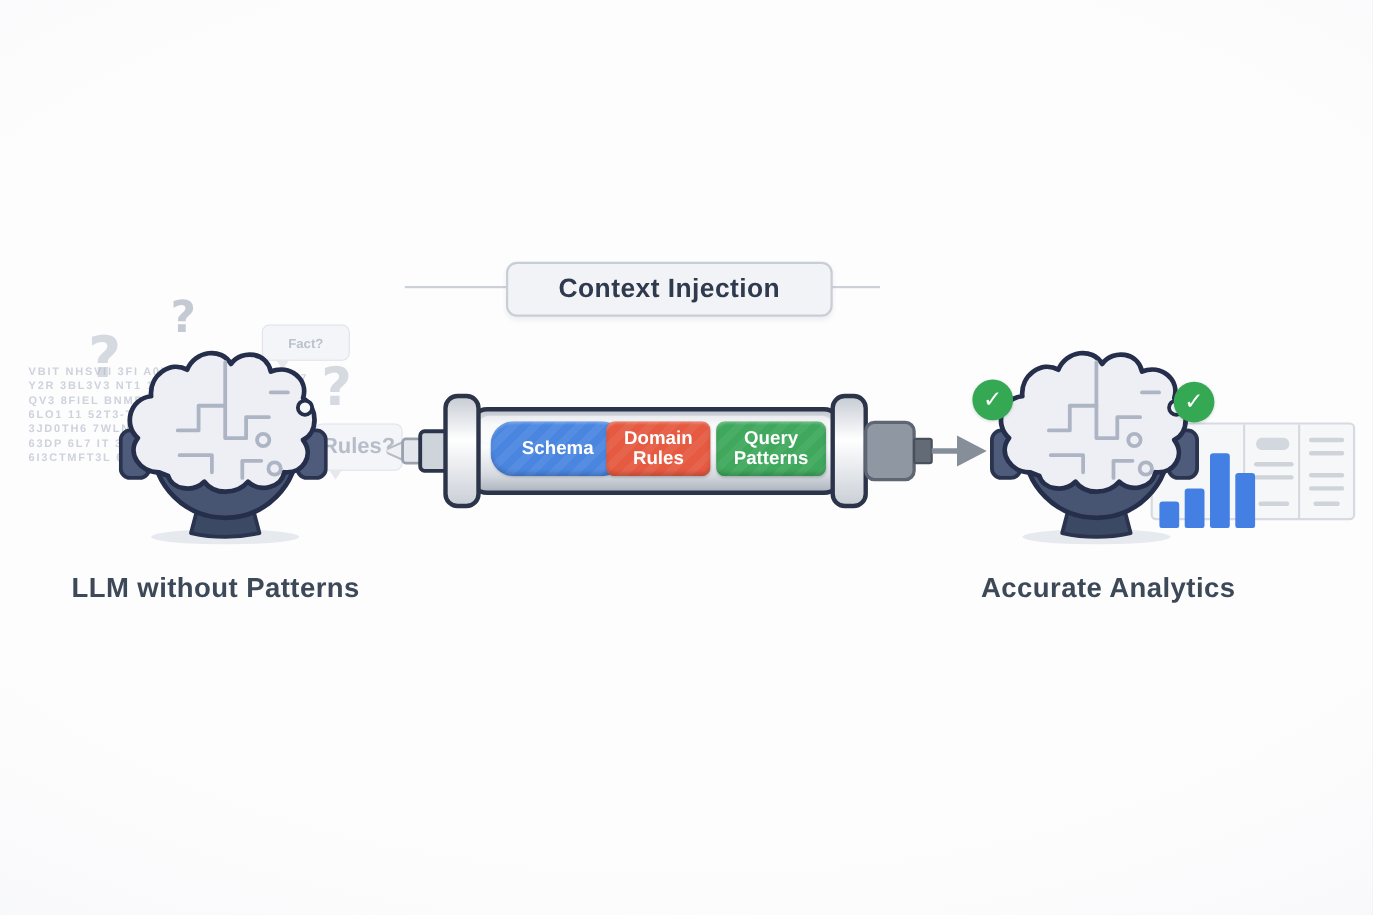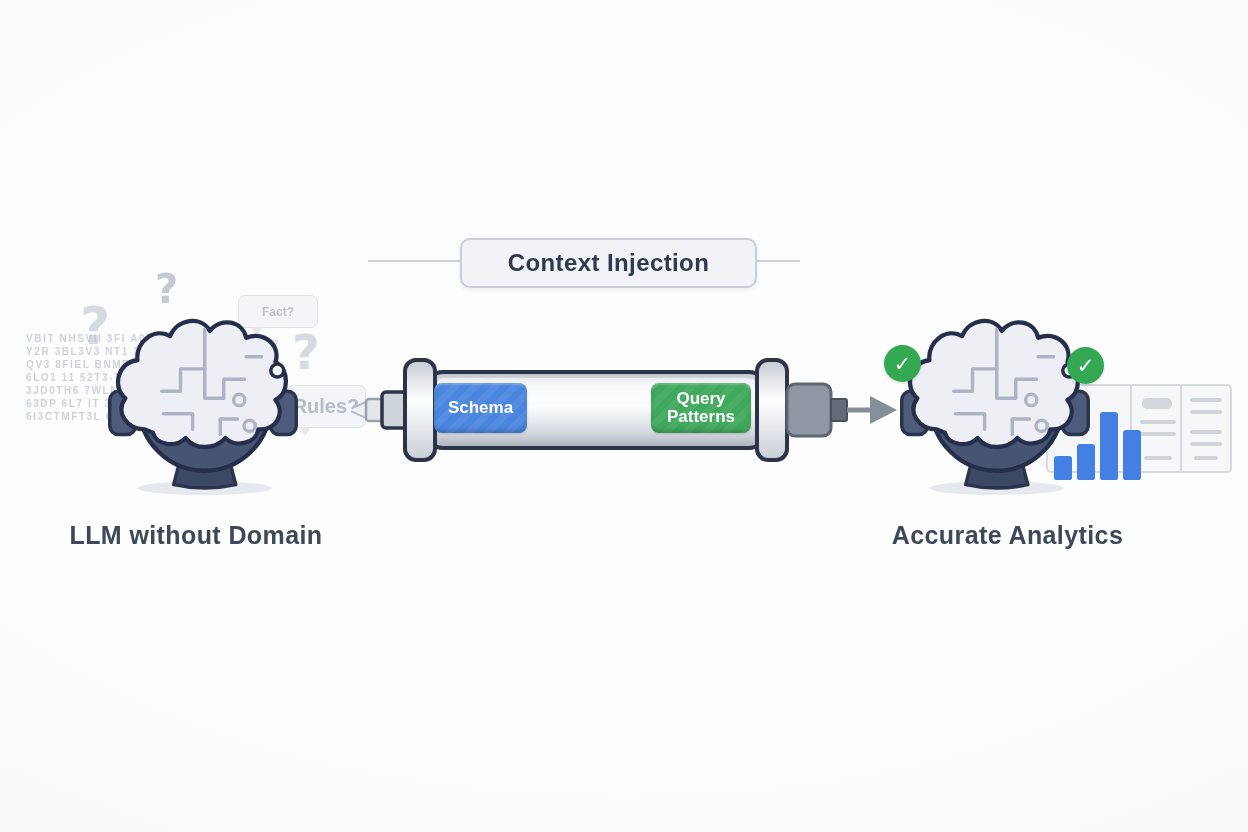--- a/index.html
+++ b/index.html
@@ -74,21 +74,21 @@
 
   
   .syringe-svg{left:352px;top:352px;width:560px;height:116px;}
   .segment{
     position:absolute;top:383px;height:50px;border-radius:8px;
     color:#fff;font-weight:bold;font-size:17px;line-height:1.08;text-align:center;
     display:flex;align-items:center;justify-content:center;
     box-shadow:inset 0 -3px 4px rgba(0,0,0,.18), inset 0 2px 2px rgba(255,255,255,.22), 0 1px 2px rgba(30,40,60,.18);
     background-image:repeating-linear-gradient(135deg, rgba(255,255,255,.06) 0 7px, rgba(255,255,255,0) 7px 14px);
   }
-  .seg-schema{left:434px;width:93px;}
+  .seg-schema{left:446px;width:122px;border-radius:21px;}
   .seg-domain{left:551px;width:95px;}
   .seg-query{left:651px;width:100px;}
 
   
   .caption{font-size:25px;font-weight:bold;color:#3d4859;letter-spacing:.4px;text-align:center;}
   .caption-left{left:40px;top:521px;width:312px;}
   .caption-right{left:860px;top:521px;width:295px;}
 </style>
 </head>
 <body>
@@ -218,21 +218,22 @@
     <rect x="435" y="32" width="44" height="52" rx="8" fill="#8f97a3" stroke="#5f6673" stroke-width="3"></rect>
     <rect x="479" y="47" width="16" height="22" rx="2" fill="#636b77" stroke="#4a505b" stroke-width="2"></rect>
 
     <g>
       <line x1="495" y1="58" x2="521" y2="58" stroke="#868e99" stroke-width="5"></line>
       <polygon points="518,44 545,58 518,72" fill="#868e99"></polygon>
     </g>
   </svg>
 
   <div class="abs segment seg-schema" style="background-color:#4a86e0">Schema</div>
+  <div class="abs segment seg-domain" style="background-color:#e65a41">Domain Rules</div>
   <div class="abs segment seg-query" style="background-color:#3fa85c">Query Patterns</div>
 
   <div class="abs title-line"></div>
   <div class="abs title-box">Context Injection</div>
 
-  <div class="abs caption caption-left">LLM without Domain</div>
+  <div class="abs caption caption-left">LLM without Patterns</div>
   <div class="abs caption caption-right">Accurate Analytics</div>
 
 </div>
 
 </body></html>

